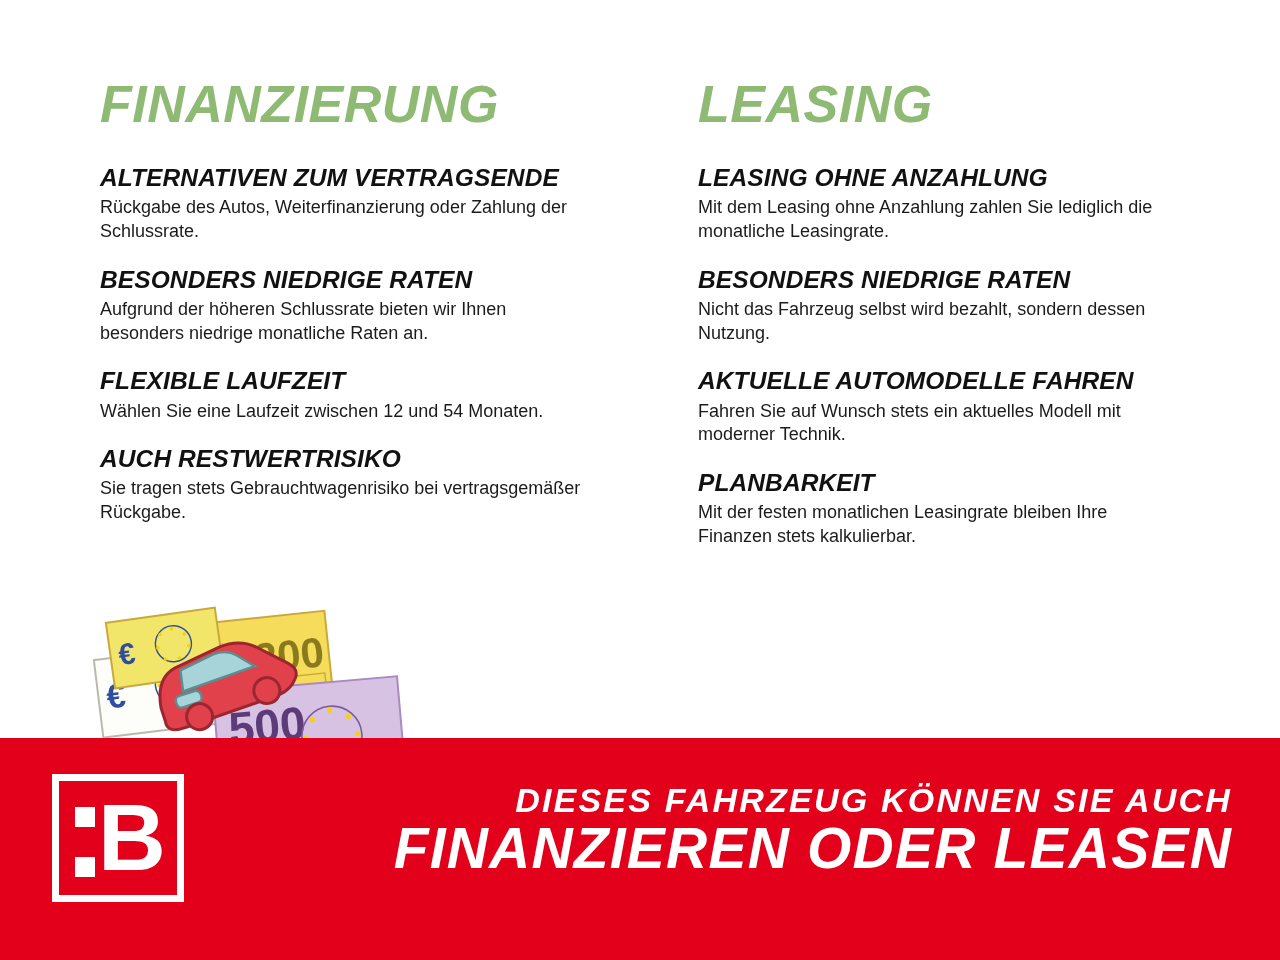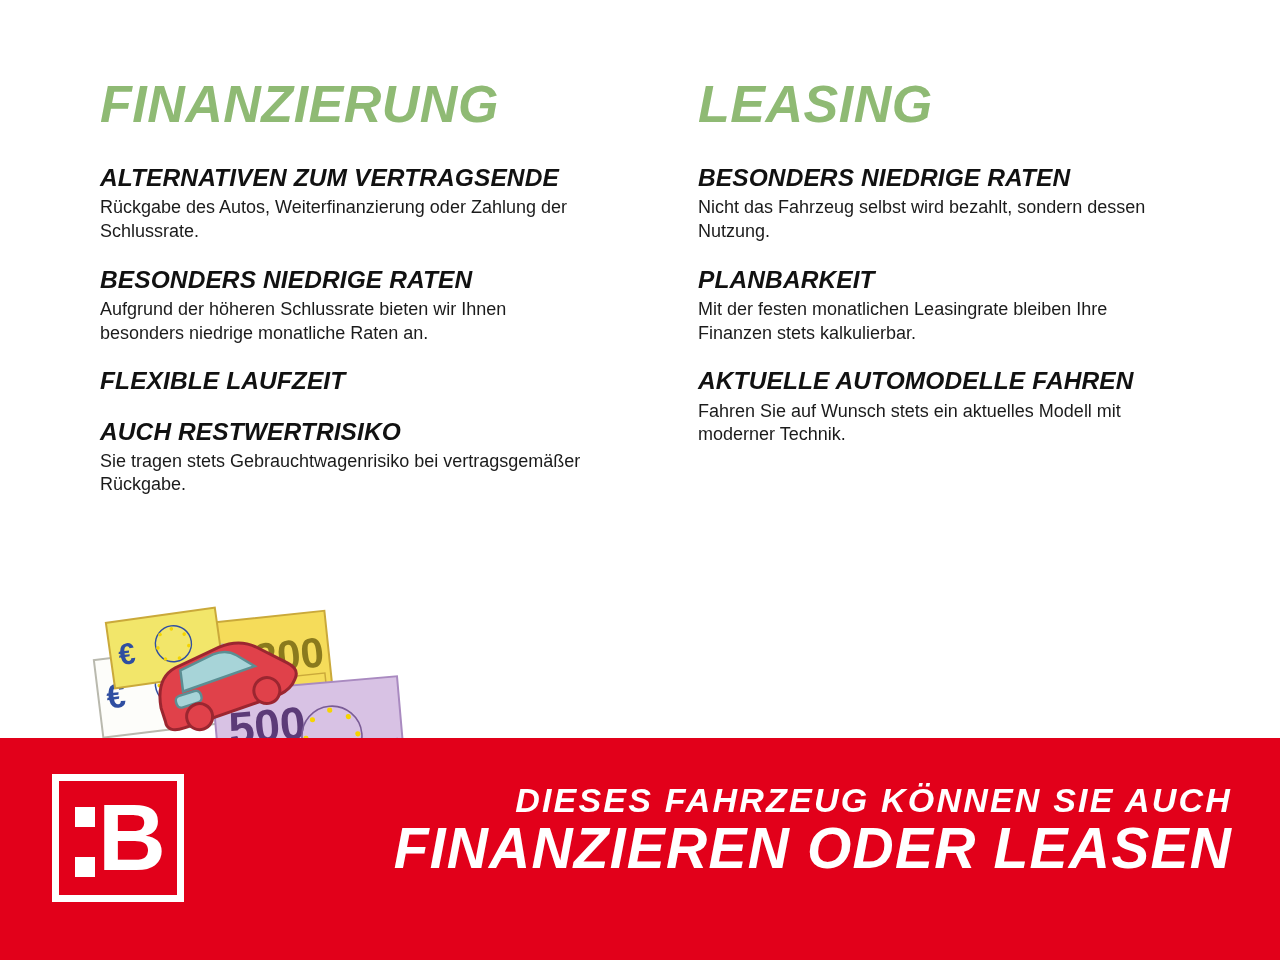--- a/index.html
+++ b/index.html
@@ -171,45 +171,50 @@
         <p class="block-text">Rückgabe des Autos, Weiterfinanzierung oder Zahlung der Schlussrate.</p>
       </div>
 
       <div class="block">
         <h2 class="block-title">BESONDERS NIEDRIGE RATEN</h2>
         <p class="block-text">Aufgrund der höheren Schlussrate bieten wir Ihnen besonders niedrige monatliche Raten an.</p>
       </div>
 
       <div class="block">
         <h2 class="block-title">FLEXIBLE LAUFZEIT</h2>
+        <p class="block-text">Wählen Sie eine Laufzeit zwischen 12 und 54 Monaten.</p>
       </div>
 
       <div class="block">
         <h2 class="block-title">AUCH RESTWERTRISIKO</h2>
         <p class="block-text">Sie tragen stets Gebrauchtwagenrisiko bei vertragsgemäßer Rückgabe.</p>
       </div>
     </div>
 
     <div class="col col-right">
       <h1 class="col-title">LEASING</h1>
 
+      <div class="block">
+        <h2 class="block-title">LEASING OHNE ANZAHLUNG</h2>
+        <p class="block-text">Mit dem Leasing ohne Anzahlung zahlen Sie lediglich die monatliche Leasingrate.</p>
+      </div>
 
       <div class="block">
         <h2 class="block-title">BESONDERS NIEDRIGE RATEN</h2>
         <p class="block-text">Nicht das Fahrzeug selbst wird bezahlt, sondern dessen Nutzung.</p>
       </div>
 
       <div class="block">
+        <h2 class="block-title">AKTUELLE AUTOMODELLE FAHREN</h2>
+        <p class="block-text">Fahren Sie auf Wunsch stets ein aktuelles Modell mit moderner Technik.</p>
+      </div>
+
+      <div class="block">
         <h2 class="block-title">PLANBARKEIT</h2>
         <p class="block-text">Mit der festen monatlichen Leasingrate bleiben Ihre Finanzen stets kalkulierbar.</p>
-      </div>
-
-      <div class="block">
-        <h2 class="block-title">AKTUELLE AUTOMODELLE FAHREN</h2>
-        <p class="block-text">Fahren Sie auf Wunsch stets ein aktuelles Modell mit moderner Technik.</p>
       </div>
     </div>
 
   </div>
 
   <div class="illustration">
     <svg width="330" height="200" viewBox="0 0 330 200" xmlns="http://www.w3.org/2000/svg">
 
       <g transform="rotate(-6 150 60)">
         <rect x="40" y="30" width="200" height="100" fill="#f5dc5a" stroke="#caa93a" stroke-width="2"></rect>

